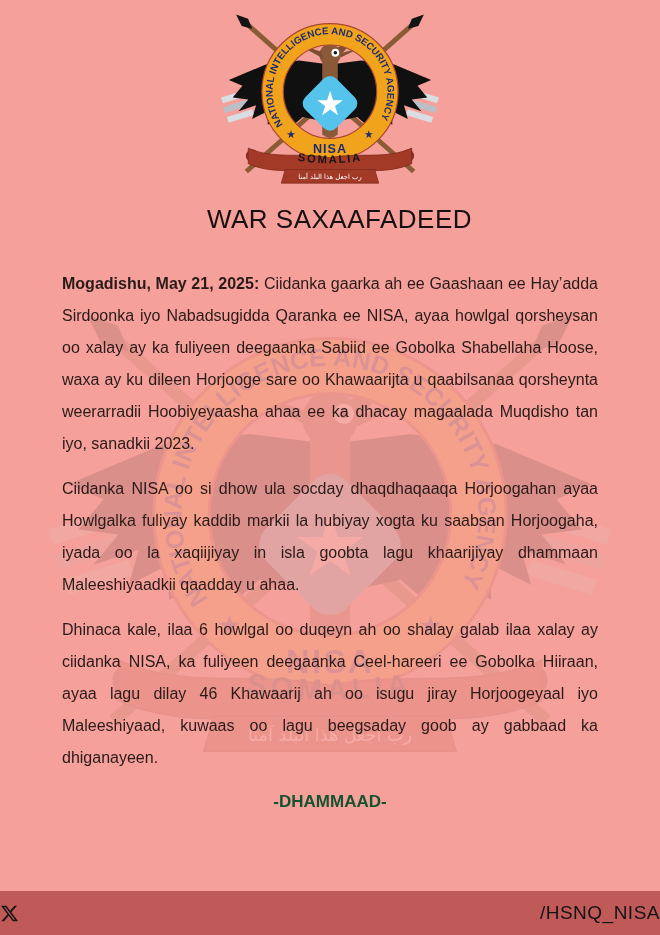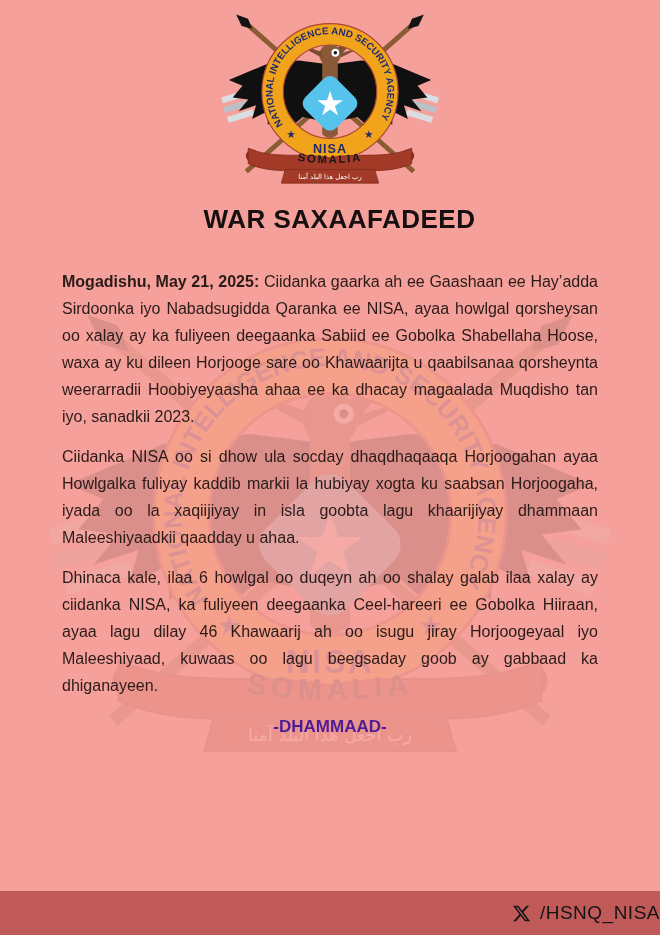--- a/index.html
+++ b/index.html
@@ -10,36 +10,36 @@
     position:relative;overflow:hidden;color:#241817;
   }
   .page{position:relative;width:660px;height:935px;}
   .watermark{
     position:absolute;left:28px;top:298px;width:604px;
     opacity:.11;pointer-events:none;filter:saturate(1.1);
   }
   .header{position:relative;text-align:center;padding-top:8px;}
   .logo{width:234px;height:180px;display:inline-block;}
   .title{
-    font-size:26px;font-weight:bold;letter-spacing:.5px;
+    font-size:26px;font-weight:normal;letter-spacing:.5px;
     text-align:center;color:#171010;margin-top:12px;margin-left:19px;
   }
   .content{position:relative;padding:0 62px;margin-top:33px;}
   .para{
-    font-size:16px;line-height:27px;text-align:justify;
+    font-size:16px;line-height:32px;text-align:justify;
     margin:0 0 13px;color:#2a1b19;
   }
   .lead{font-weight:bold;}
   .endmark{
     text-align:center;font-weight:bold;font-size:17px;
-    margin-top:18px;color:#4c1d95;position:relative;
+    margin-top:18px;color:#14532d;position:relative;
   }
   .footer{
     position:absolute;left:0;bottom:0;width:660px;height:44px;
-    background:#c05a59;display:flex;align-items:center;justify-content:flex-end;gap:9px;
+    background:#c05a59;display:flex;align-items:center;justify-content:space-between;gap:9px;
   }
   .footer .handle{font-size:19px;color:#141414;letter-spacing:.5px;}
   .x-icon{width:19px;height:19px;display:block;}
   svg text{user-select:none;}
 </style>
 </head>
 <body>
 
 <div class="page">
 

